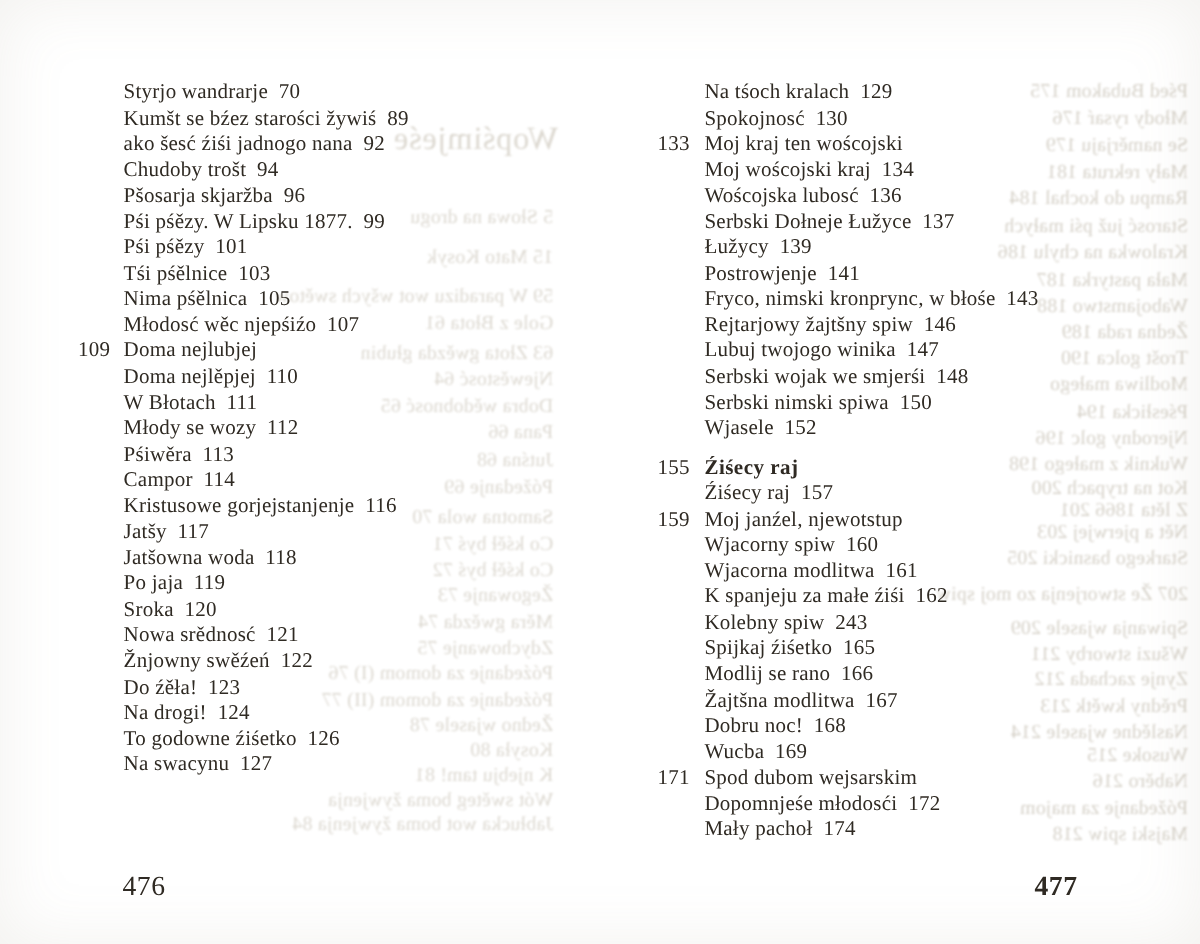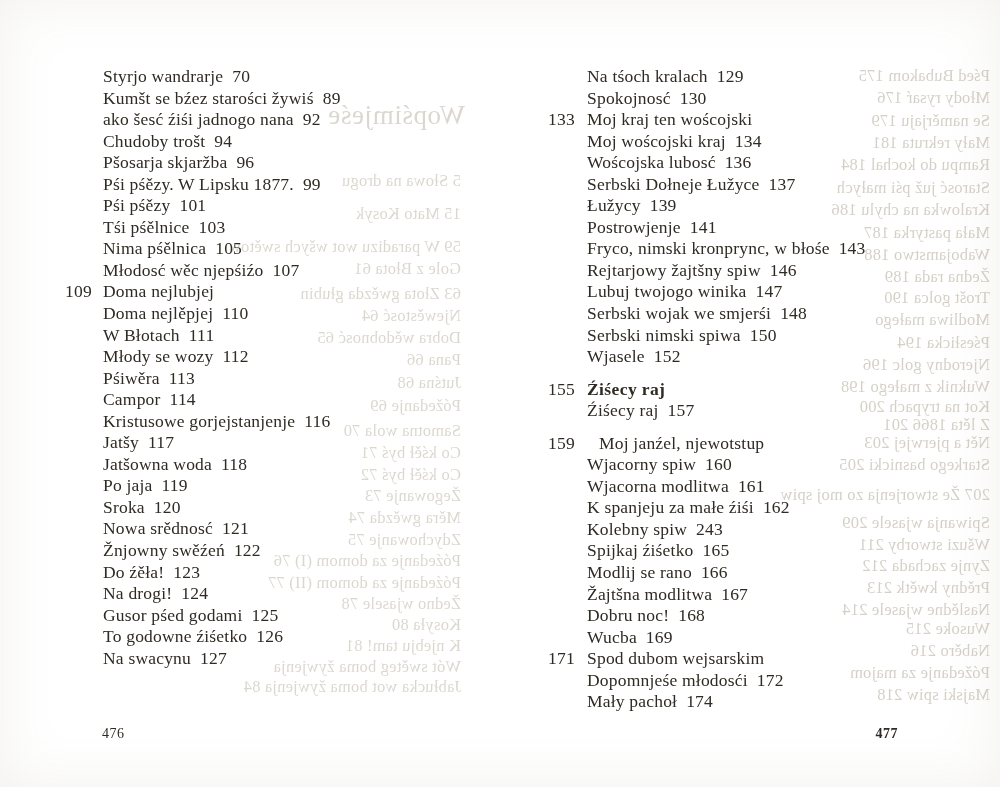--- a/index.html
+++ b/index.html
@@ -17,21 +17,21 @@
   .toc-left{left:65px;width:385px;}
   .toc-right{left:548px;width:352px;font-family:Liberation Serif, serif;}
   .toc-line{display:flex;align-items:baseline;height:21.55px;line-height:21.55px;
     font-size:17.5px;letter-spacing:.2px;white-space:nowrap;}
   .toc-num{flex:none;width:32px;text-align:left;}
   .toc-right .toc-num{width:30px;}
   .toc-title{margin-left:6px;}
   .toc-right .toc-title{margin-left:9px;}
   .toc-page{margin-left:9px;}
   .toc-line.bold .toc-title{font-weight:bold;letter-spacing:.4px;}
-  .pagenum{position:absolute;top:726px;font-size:14px;letter-spacing:.5px;}
+  .pagenum{position:absolute;top:726px;font-size:23px;letter-spacing:.5px;}
   .pagenum-left{left:102px;}
   .pagenum-right{left:548px;width:350px;text-align:right;font-weight:bold;}
   .ghost{position:absolute;top:0;height:787px;transform:scaleX(-1);
     pointer-events:none;filter:blur(.7px);}
   .ghost-left{left:95px;width:370px;color:#a89e8a;opacity:.40;}
   .ghost-right{left:700px;width:298px;color:#a49a86;opacity:.46;}
   .ghost-line{position:absolute;left:4px;white-space:nowrap;
     font-size:16.5px;line-height:20px;letter-spacing:.2px;}
   .ghost-right .ghost-line{left:8px;}
   .ghost-heading{position:absolute;left:0;font-size:27px;letter-spacing:.6px;white-space:nowrap;}
@@ -222,25 +222,20 @@
         <span class="toc-title">Do źěła!</span>
         <span class="toc-page">123</span>
       </div>
       <div class="toc-line">
         <span class="toc-num"></span>
         <span class="toc-title">Na drogi!</span>
         <span class="toc-page">124</span>
       </div>
       <div class="toc-line">
         <span class="toc-num"></span>
-        <span class="toc-title">Gusor pśed godami</span>
-        <span class="toc-page">125</span>
-      </div>
-      <div class="toc-line">
-        <span class="toc-num"></span>
         <span class="toc-title">To godowne źiśetko</span>
         <span class="toc-page">126</span>
       </div>
       <div class="toc-line">
         <span class="toc-num"></span>
         <span class="toc-title">Na swacynu</span>
         <span class="toc-page">127</span>
       </div>
     </div>
   <div class="toc toc-right" id="toc-right">
@@ -315,21 +310,21 @@
       </div>
       <div class="toc-line bold" style="margin-top: 11px;">
         <span class="toc-num">155</span>
         <span class="toc-title">Źiśecy raj</span>
       </div>
       <div class="toc-line">
         <span class="toc-num"></span>
         <span class="toc-title">Źiśecy raj</span>
         <span class="toc-page">157</span>
       </div>
-      <div class="toc-line" style="margin-top: 11px; gap: 12px;">
+      <div class="toc-line" style="">
         <span class="toc-num">159</span>
         <span class="toc-title">Moj janźel, njewotstup</span>
       </div>
       <div class="toc-line">
         <span class="toc-num"></span>
         <span class="toc-title">Wjacorny spiw</span>
         <span class="toc-page">160</span>
       </div>
       <div class="toc-line">
         <span class="toc-num"></span>

